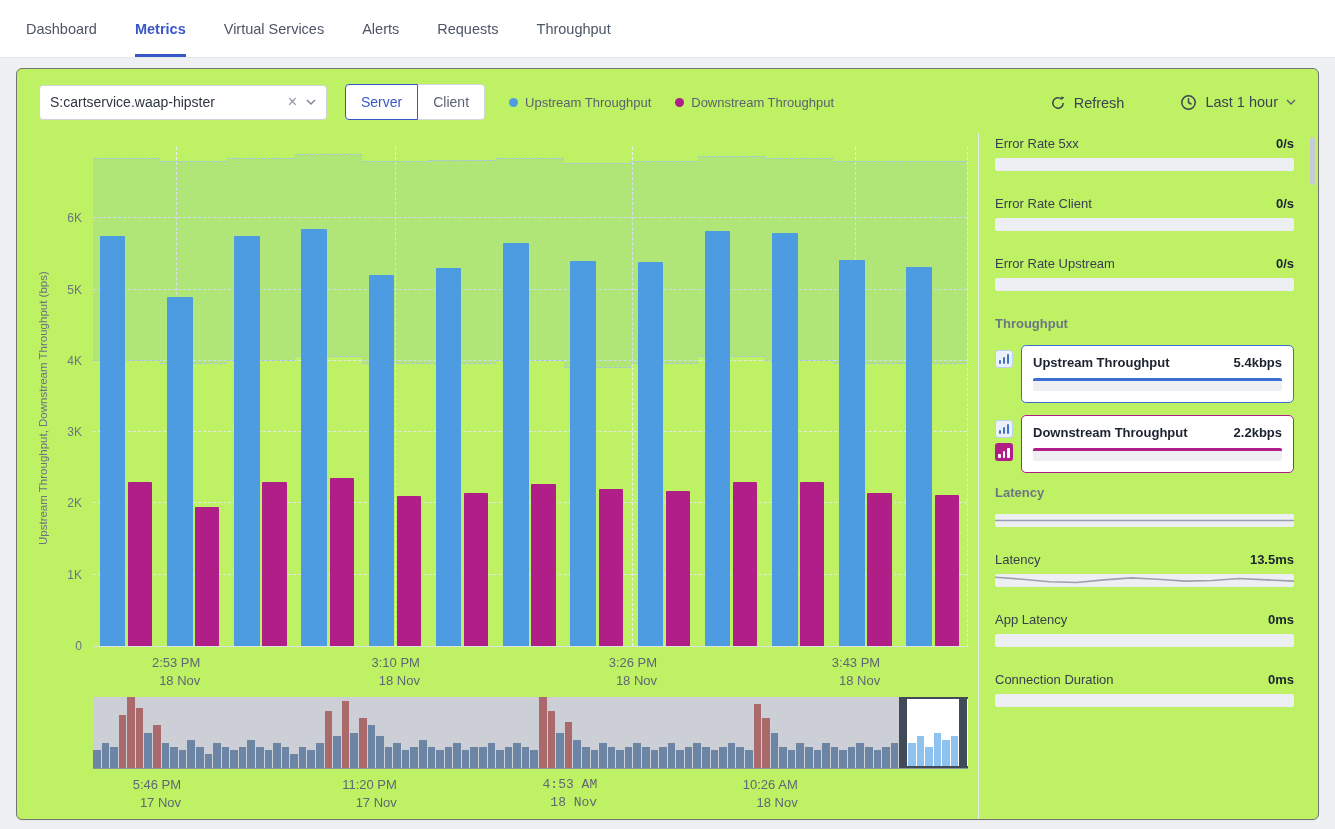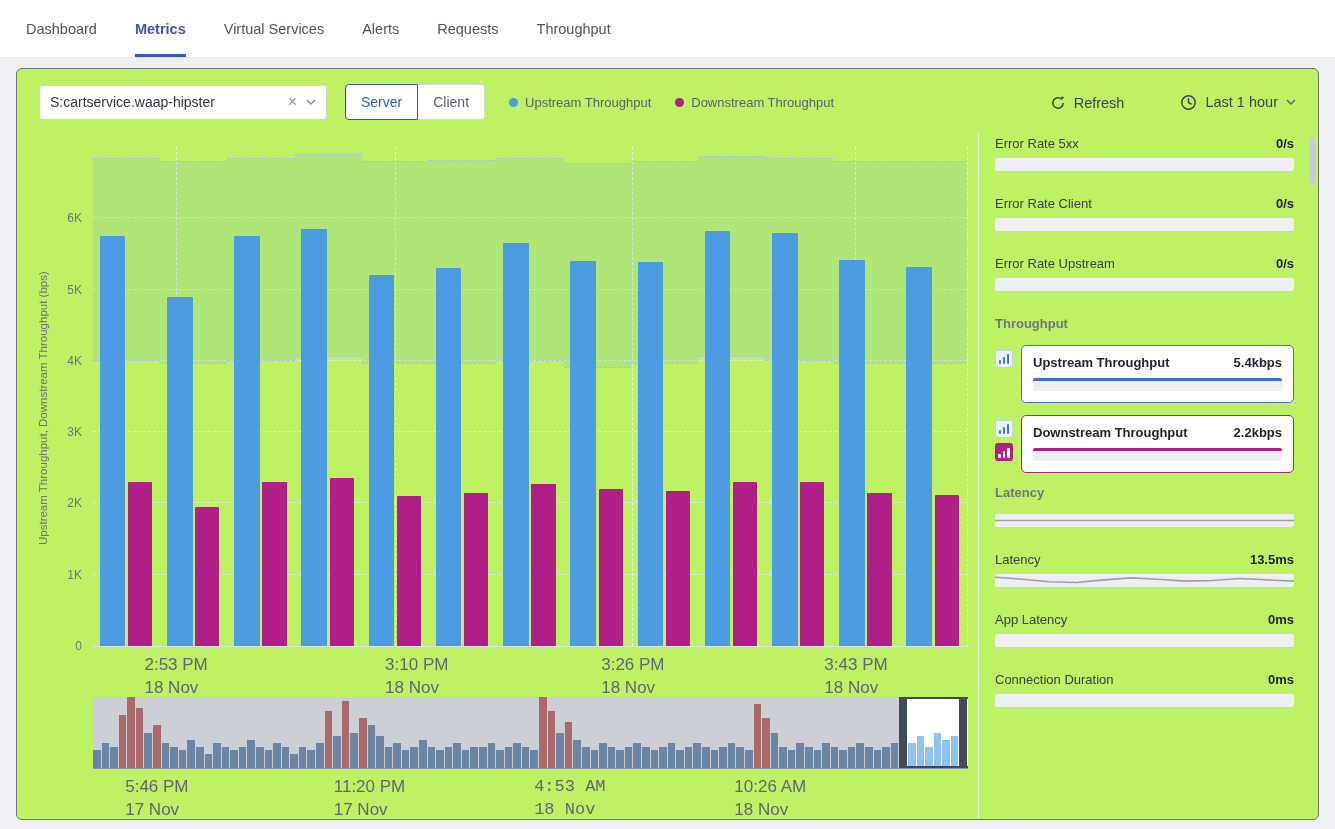--- a/index.html
+++ b/index.html
@@ -35,22 +35,22 @@
     font-size:11.5px;color:#6b7380;white-space:nowrap}
   .plot{position:relative;margin-left:62px;height:500px;border-bottom:1px solid #dfe3e9;
     border-right:1px dashed #e3e7ed}
   .gline{position:absolute;left:0;right:0;border-top:1px dashed #e3e7ed}
   .vline{position:absolute;top:0;bottom:0;border-left:1px dashed #eaedf2}
   .ytick{position:absolute;right:100%;margin-right:11px;font-size:12px;color:#6b7380;transform:translateY(50%)}
   .bandseg{position:absolute;background:rgba(105,160,230,0.16);
     border-top:1px dashed #a8c4ea;border-bottom:1px dashed #a8c4ea}
   .bar{position:absolute;bottom:0;border-radius:1px 1px 0 0}
   .xticks{position:relative;margin-left:62px;height:46px}
-  .xtick{position:absolute;top:7px;transform:translateX(-50%);text-align:left;
-    font-size:17px;color:#5f6775;line-height:1.35;white-space:nowrap}
+  .xtick{position:absolute;top:7px;transform:translateX(-50%);text-align:right;
+    font-size:13px;color:#5f6775;line-height:1.35;white-space:nowrap}
   .minimap{position:relative;margin-left:62px;margin-top:4px;height:72px;background:#fff;
     border-bottom:1px solid #8d95a2}
   .mm-bars{position:absolute;left:0;right:0;top:0;bottom:0;display:flex;align-items:flex-end}
   .mm-bar{flex:1;margin-right:1px}
   .mm-mask{position:absolute;top:0;bottom:0;left:0;background:rgba(148,156,170,0.48)}
   .mm-sel{position:absolute;top:0;bottom:0;border-top:2px solid #414a59;border-bottom:2px solid #414a59}
   .sidebar{width:340px;border-left:1px solid #e8eaee;padding:8px 24px 0 16px;position:relative;overflow:hidden}
   .sb-scroll{position:absolute;right:3px;top:4px;width:5px;height:48px;border-radius:3px;background:#c7ccd4}
   .m-row{display:flex;justify-content:space-between;align-items:baseline;margin-bottom:7px}
   .m-label{font-size:13px;color:#39404e}
@@ -186,21 +186,21 @@
           <div class="bar" style="left: 85.3846%; width: 2.92308%; height: 77.4286%; background: rgb(77, 155, 224);"></div>
           <div class="bar" style="left: 88.6154%; width: 2.76923%; height: 30.7143%; background: rgb(176, 31, 135);"></div>
           <div class="bar" style="left: 93.0769%; width: 2.92308%; height: 76%; background: rgb(77, 155, 224);"></div>
           <div class="bar" style="left: 96.3077%; width: 2.76923%; height: 30.2857%; background: rgb(176, 31, 135);"></div>
         </div>
       <div class="xticks" id="xticks">
           <div class="xtick" style="left: 9.5%;">
             <div>2:53 PM</div>
             <div>18 Nov</div>
           </div>
-          <div class="xtick" style="left: 34.6%; margin-left: 21px;">
+          <div class="xtick" style="left: 34.6%;">
             <div>3:10 PM</div>
             <div>18 Nov</div>
           </div>
           <div class="xtick" style="left: 61.7%;">
             <div>3:26 PM</div>
             <div>18 Nov</div>
           </div>
           <div class="xtick" style="left: 87.2%;">
             <div>3:43 PM</div>
             <div>18 Nov</div>

